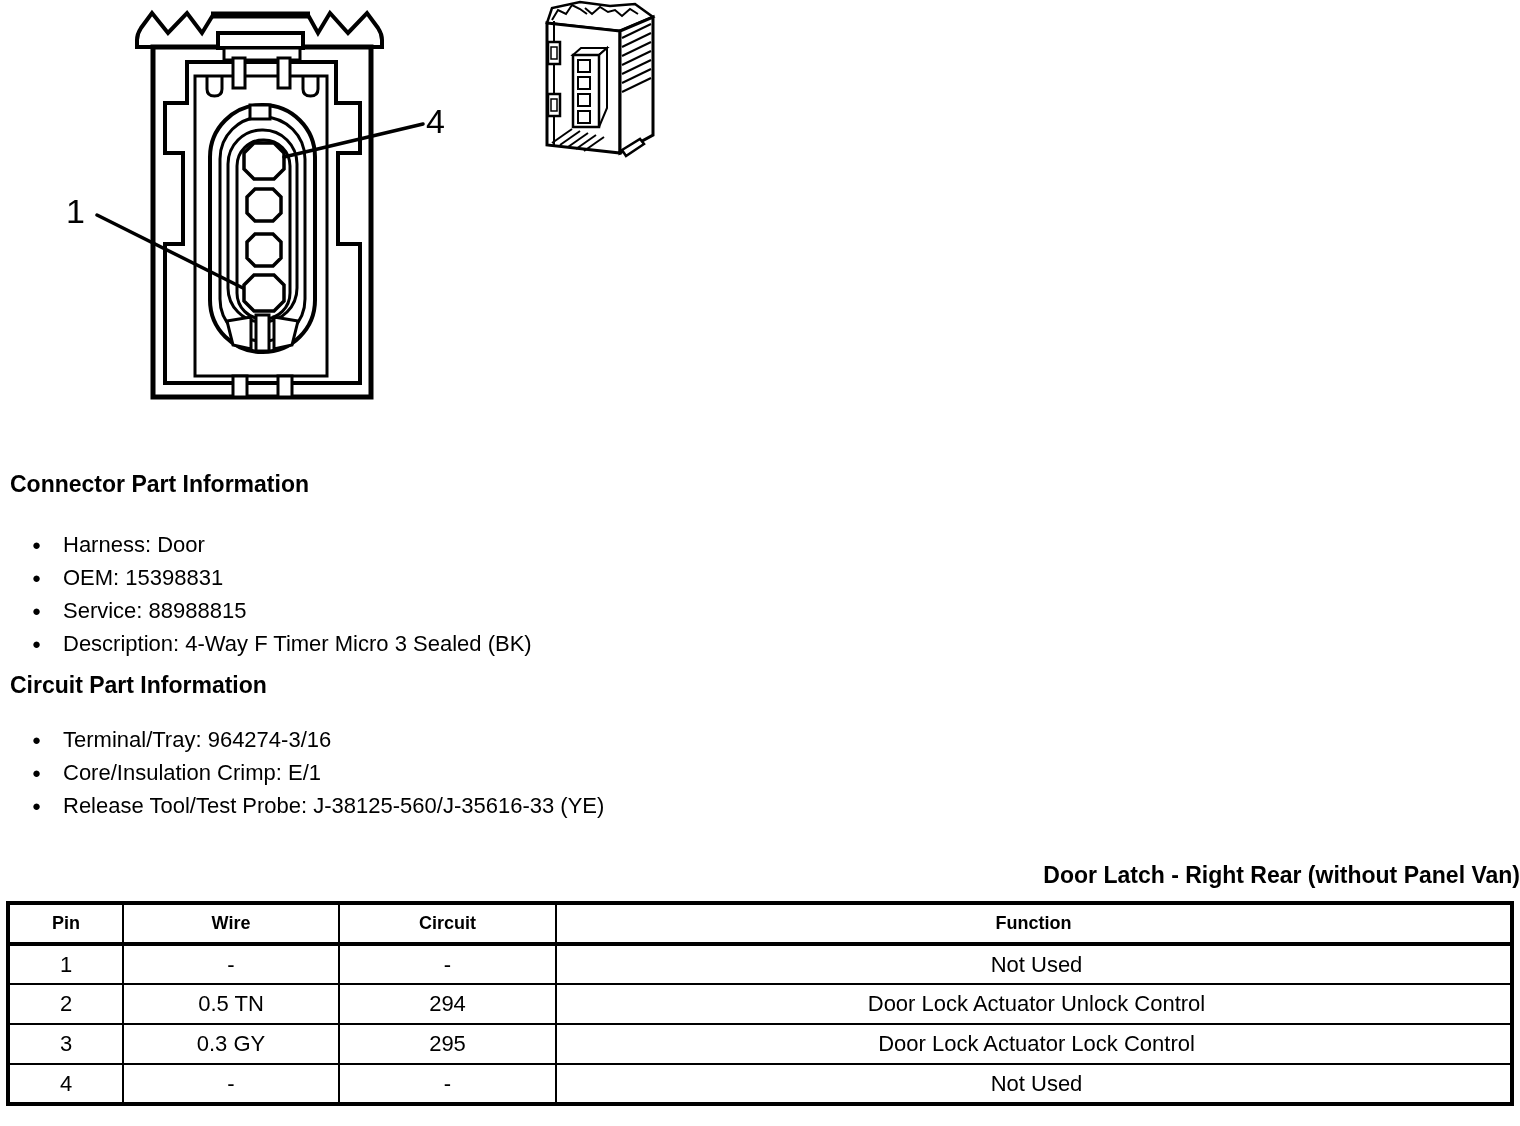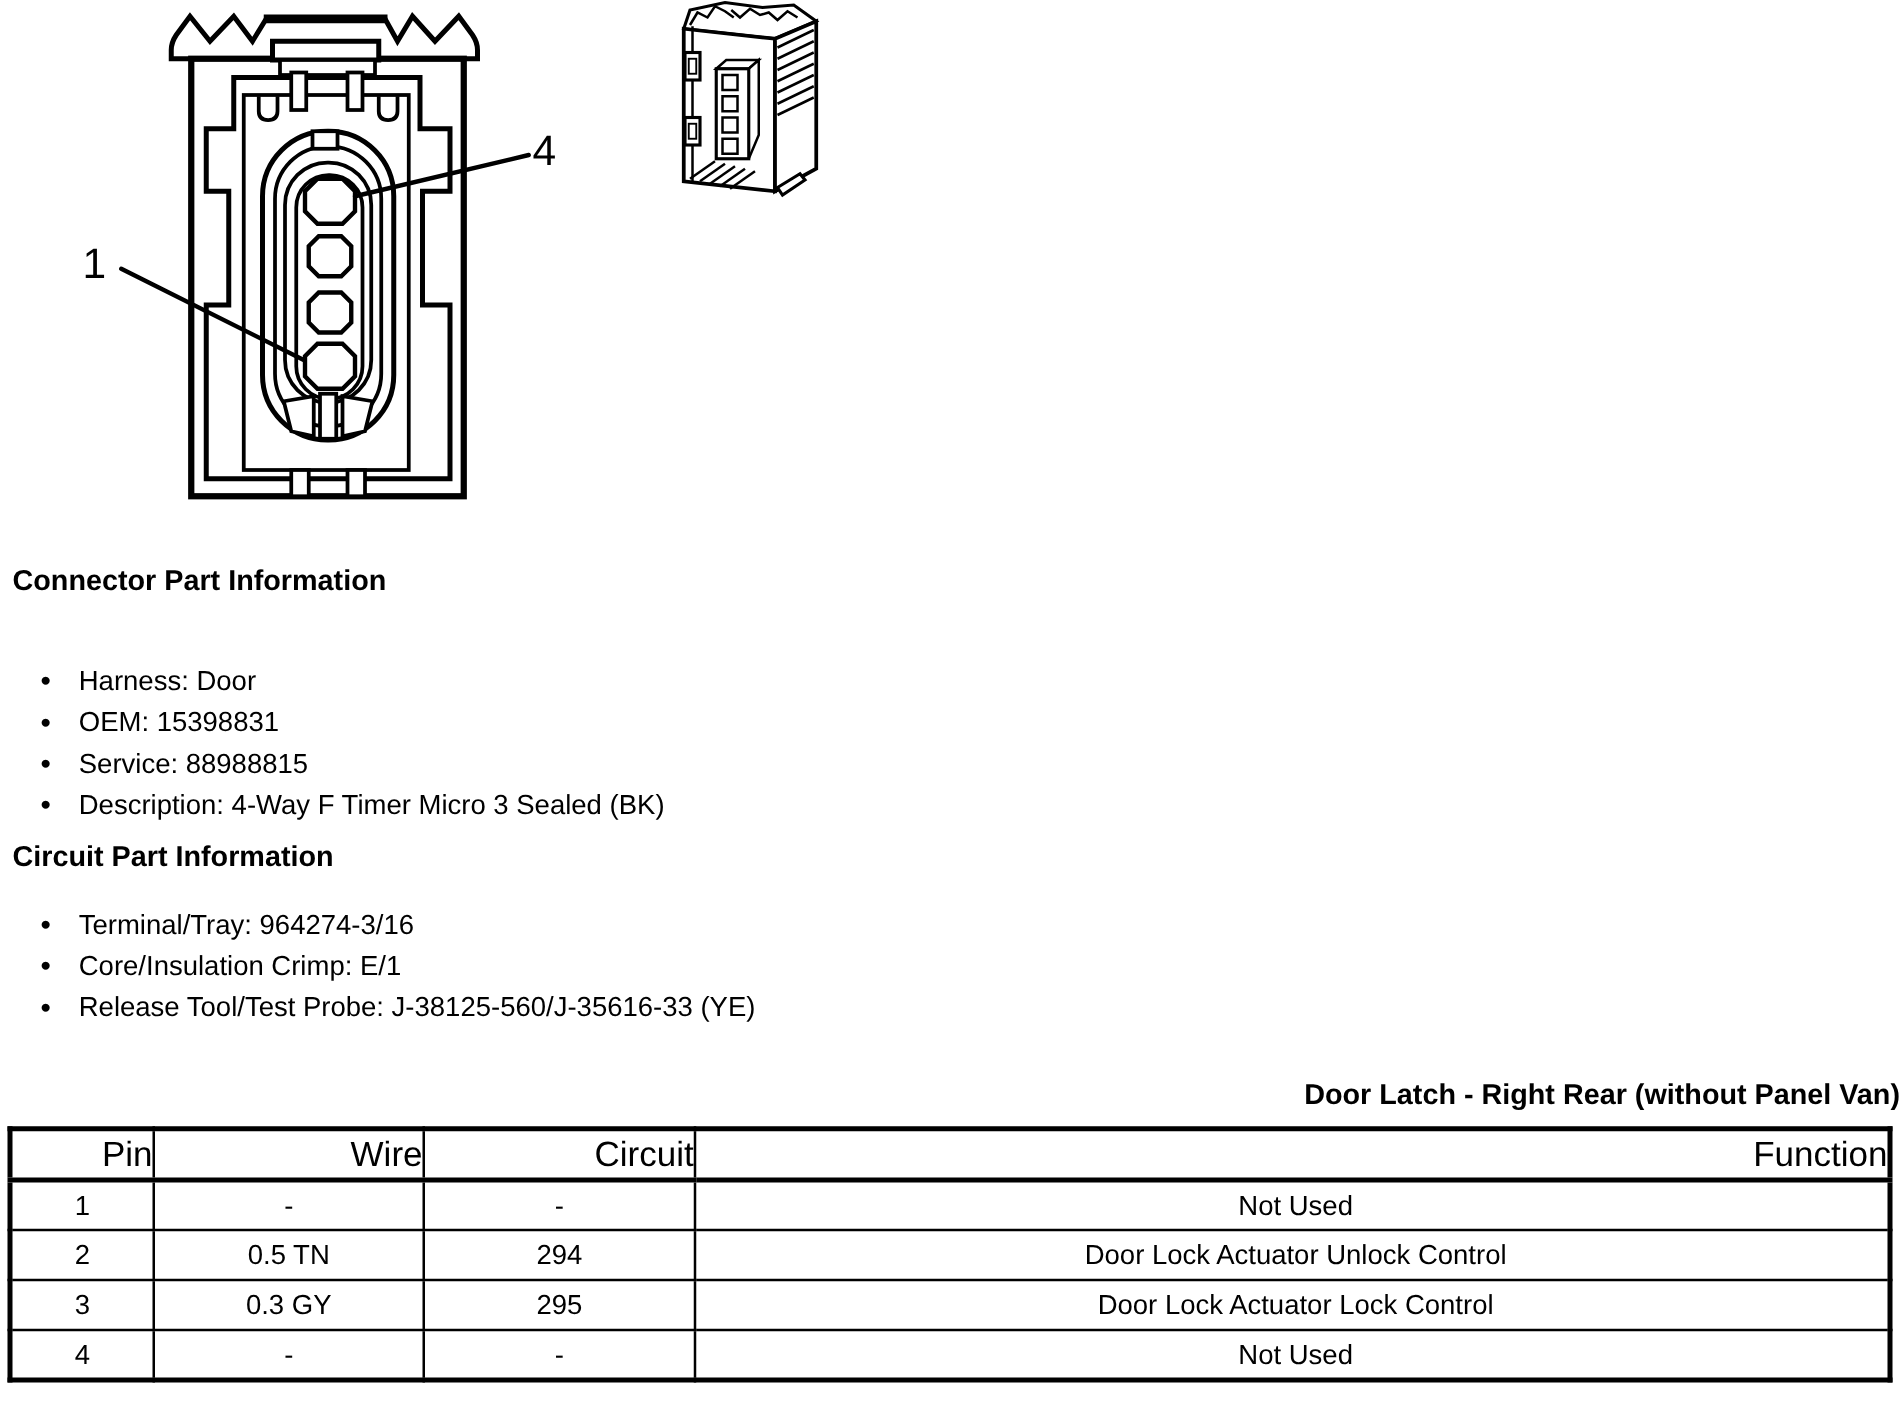--- a/index.html
+++ b/index.html
@@ -62,23 +62,23 @@
   table.pin-table {
     border-collapse:collapse;
     table-layout:fixed;
     width:1508px;
     border:4px solid #000;
   }
   table.pin-table th {
     border:2px solid #000;
     border-bottom:4px solid #000;
     height:41px;
-    font-size:28px;
-    font-weight:normal;
-    text-align:right;
+    font-size:18px;
+    font-weight:bold;
+    text-align:center;
     vertical-align:middle;
   }
   table.pin-table td {
     border:2px solid #000;
     height:40px;
     font-size:22px;
     text-align:center;
     vertical-align:middle;
   }
   table.pin-table td.fn-cell {
@@ -169,21 +169,21 @@
 
     <line stroke-width="2" x1="12" y1="143" x2="32" y2="129"></line>
     <line stroke-width="2" x1="20" y1="145" x2="40" y2="131"></line>
     <line stroke-width="2" x1="28" y1="147" x2="48" y2="133"></line>
     <line stroke-width="2" x1="36" y1="149" x2="56" y2="135"></line>
     <line stroke-width="2" x1="44" y1="151" x2="64" y2="137"></line>
 
     <polygon class="white" stroke-width="2.5" points="82,150 100,139 104,144 86,156"></polygon>
   </svg>
 
-  <h2 class="sec-heading" style="top:450px;text-align:right;">Connector Part Information</h2>
+  <h2 class="sec-heading" style="top:470px;text-align:right;">Connector Part Information</h2>
 
   <ul class="info-list" style="top:528px;">
     <li>
       <span class="bullet">●</span>
       <span>Harness: Door</span>
     </li>
     <li>
       <span class="bullet">●</span>
       <span>OEM: 15398831</span>
     </li>

